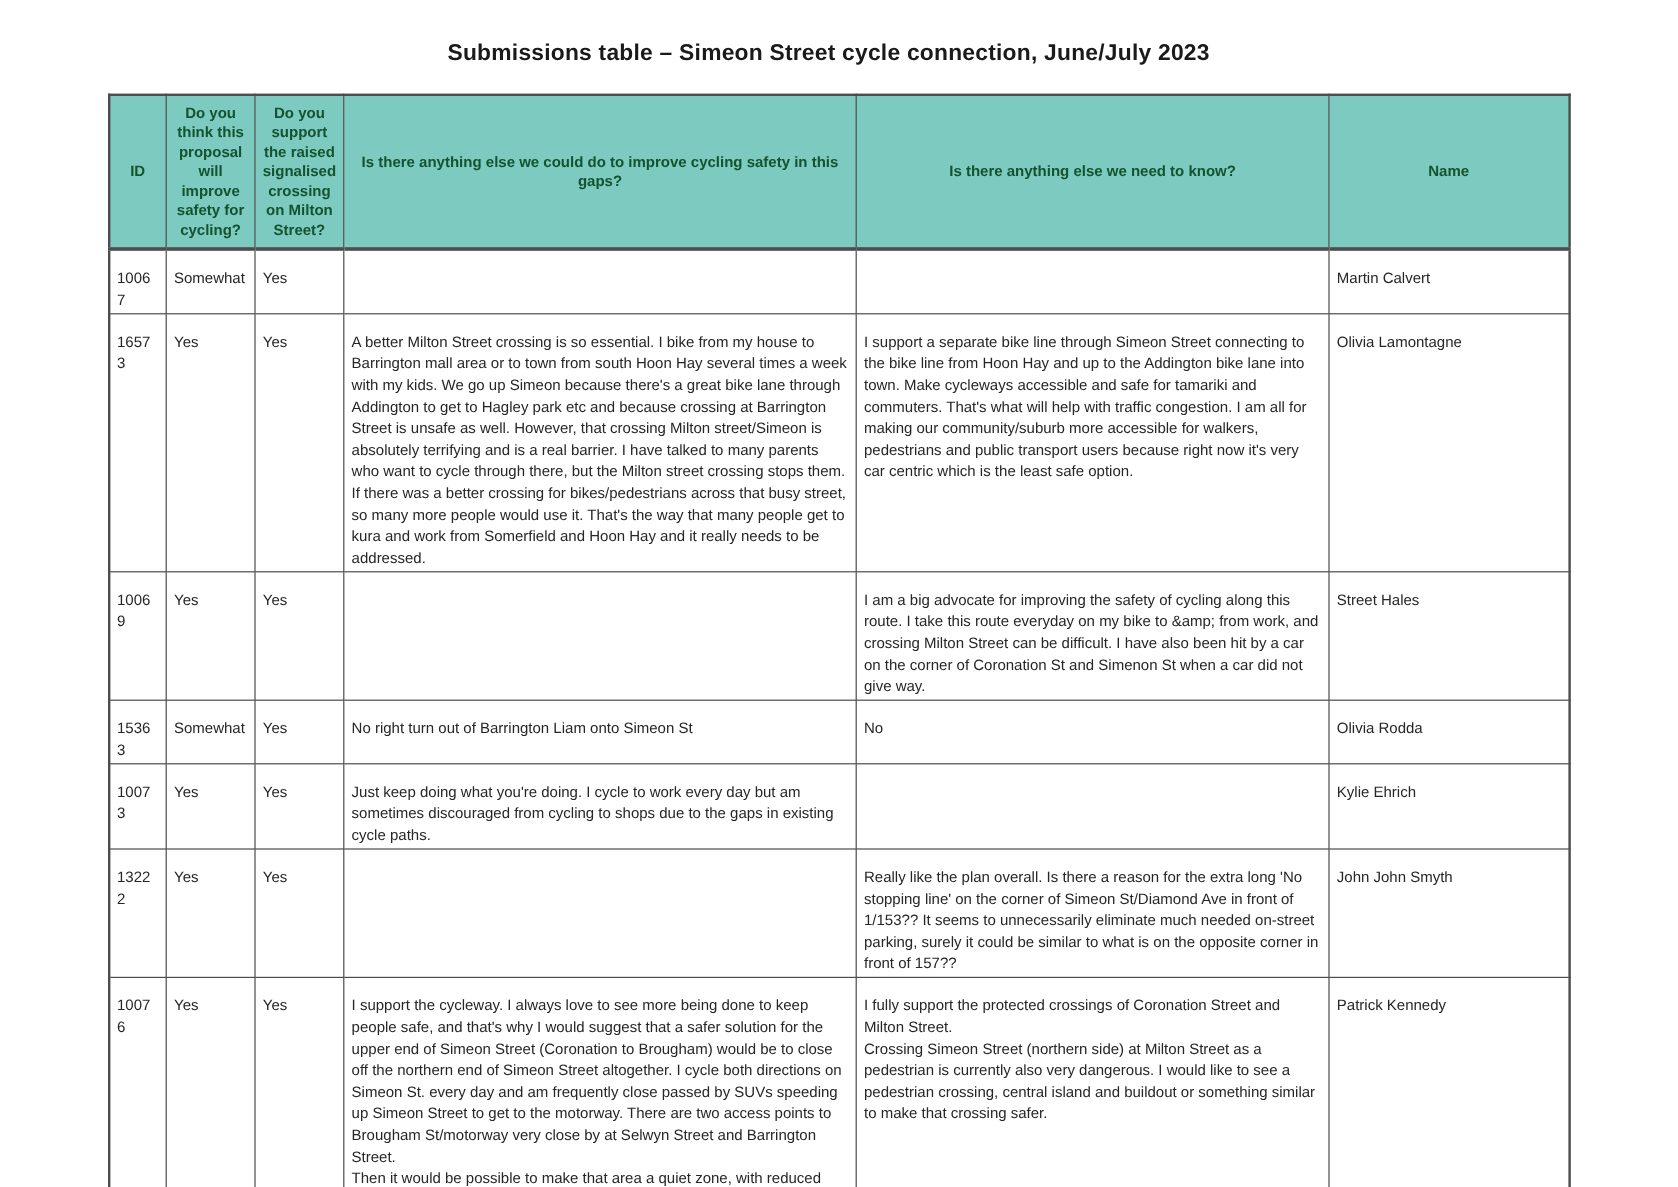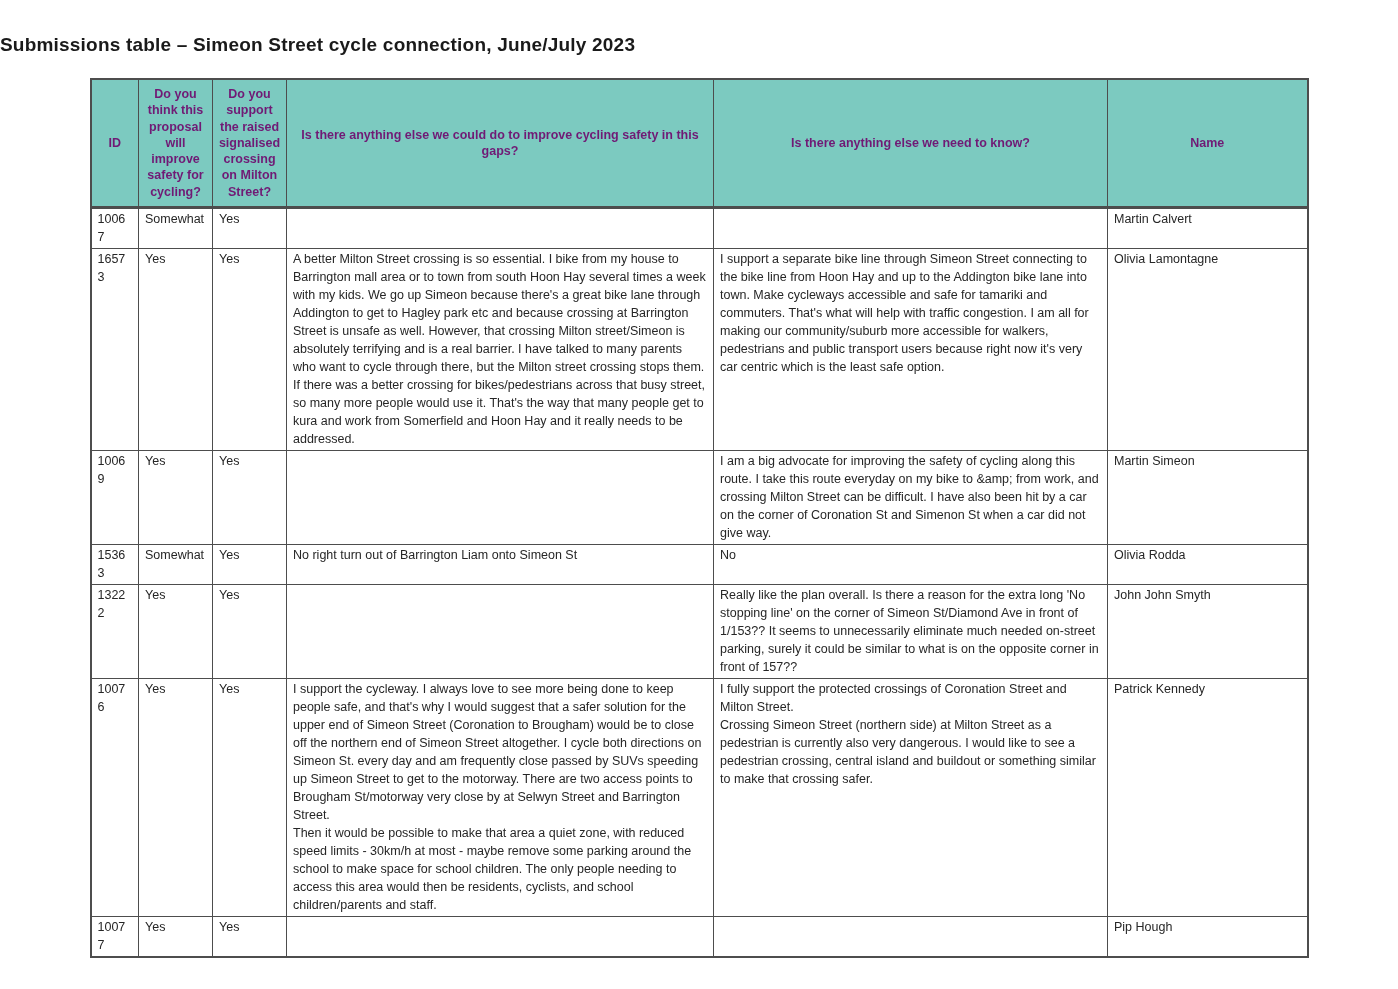--- a/index.html
+++ b/index.html
@@ -10,53 +10,53 @@
     color: #262626;
   }
   .page {
     width: 1398px;
     min-height: 989px;
     background: #ffffff;
     box-sizing: border-box;
     padding-top: 34px;
   }
   .doc-title {
-    text-align: left;
+    text-align: center;
     font-size: 19px;
     font-weight: bold;
     color: #1a1a1a;
     margin: 0 17px 22px 0;
     letter-spacing: 0.2px;
   }
   table.submissions {
     width: 1217px;
     margin: 0 auto;
     border-collapse: collapse;
     table-layout: fixed;
     border: 2px solid #4d4d4d;
     background: #ffffff;
   }
   table.submissions th {
     background: #7ccac0;
-    color: #701a75;
+    color: #14532d;
     font-weight: bold;
     font-size: 12.5px;
     line-height: 1.3;
     text-align: center;
     vertical-align: middle;
     border: 1px solid #4d4d4d;
     border-bottom: 3px solid #4d4d4d;
     padding: 6px 4px;
   }
   table.submissions td {
     font-size: 12.5px;
     line-height: 1.44;
     vertical-align: top;
     border: 1px solid #4d4d4d;
-    padding: 1px 6px 2px 6px;
+    padding: 14px 6px 2px 6px;
     white-space: pre-line;
     overflow: hidden;
     word-wrap: break-word;
   }
   col.c-id      { width: 48px; }
   col.c-improve { width: 74px; }
   col.c-support { width: 74px; }
   col.c-elsedo  { width: 427px; }
   col.c-elseknow{ width: 394px; }
   col.c-name    { width: 200px; }
@@ -103,29 +103,37 @@
           <td>A better Milton Street crossing is so essential. I bike from my house to Barrington mall  area or to town from south Hoon Hay several times a week with my kids. We go up Simeon because there's a great bike lane through Addington to get to Hagley park etc and because crossing at Barrington Street is unsafe as well. However, that crossing Milton street/Simeon is absolutely terrifying and is a real barrier. I have talked to many parents who want to cycle through there, but the Milton street crossing stops them. If there was a better crossing for bikes/pedestrians across that busy street, so many more people would use it. That's the way that many people get to kura and work from Somerfield and Hoon Hay and it really needs to be addressed.</td>
           <td>I support a separate bike line through Simeon Street connecting to the bike line from Hoon Hay and up to the Addington bike lane into town. Make cycleways accessible and safe for tamariki and commuters. That's what will help with traffic congestion. I am all for making our community/suburb more accessible for walkers, pedestrians and public transport users because right now it's very car centric which is the least safe option.</td>
           <td>Olivia Lamontagne</td>
         </tr>
         <tr>
           <td>10069</td>
           <td>Yes</td>
           <td>Yes</td>
           <td></td>
           <td>I am a big advocate for improving the safety of cycling along this route. I take this route everyday on my bike to &amp;amp; from work, and crossing Milton Street can be difficult. I have also been hit by a car on the corner of Coronation St and Simenon St when a car did not give way.</td>
-          <td>Martin Simeon</td>
+          <td>Street Hales</td>
         </tr>
         <tr>
           <td>15363</td>
           <td>Somewhat</td>
           <td>Yes</td>
           <td>No right turn out of Barrington Liam onto Simeon St</td>
           <td>No</td>
           <td>Olivia Rodda</td>
+        </tr>
+        <tr>
+          <td>10073</td>
+          <td>Yes</td>
+          <td>Yes</td>
+          <td>Just keep doing what you're doing. I cycle to work every day but am sometimes discouraged from cycling to shops due to the gaps in existing cycle paths.</td>
+          <td></td>
+          <td>Kylie Ehrich</td>
         </tr>
         <tr>
           <td>13222</td>
           <td>Yes</td>
           <td>Yes</td>
           <td></td>
           <td>Really like the plan overall. Is there a reason for the extra long 'No stopping line' on the corner of Simeon St/Diamond Ave in front of 1/153?? It seems to unnecessarily eliminate much needed on-street parking, surely it could be similar to what is on the opposite corner in front of 157??</td>
           <td>John John Smyth</td>
         </tr>
         <tr>

